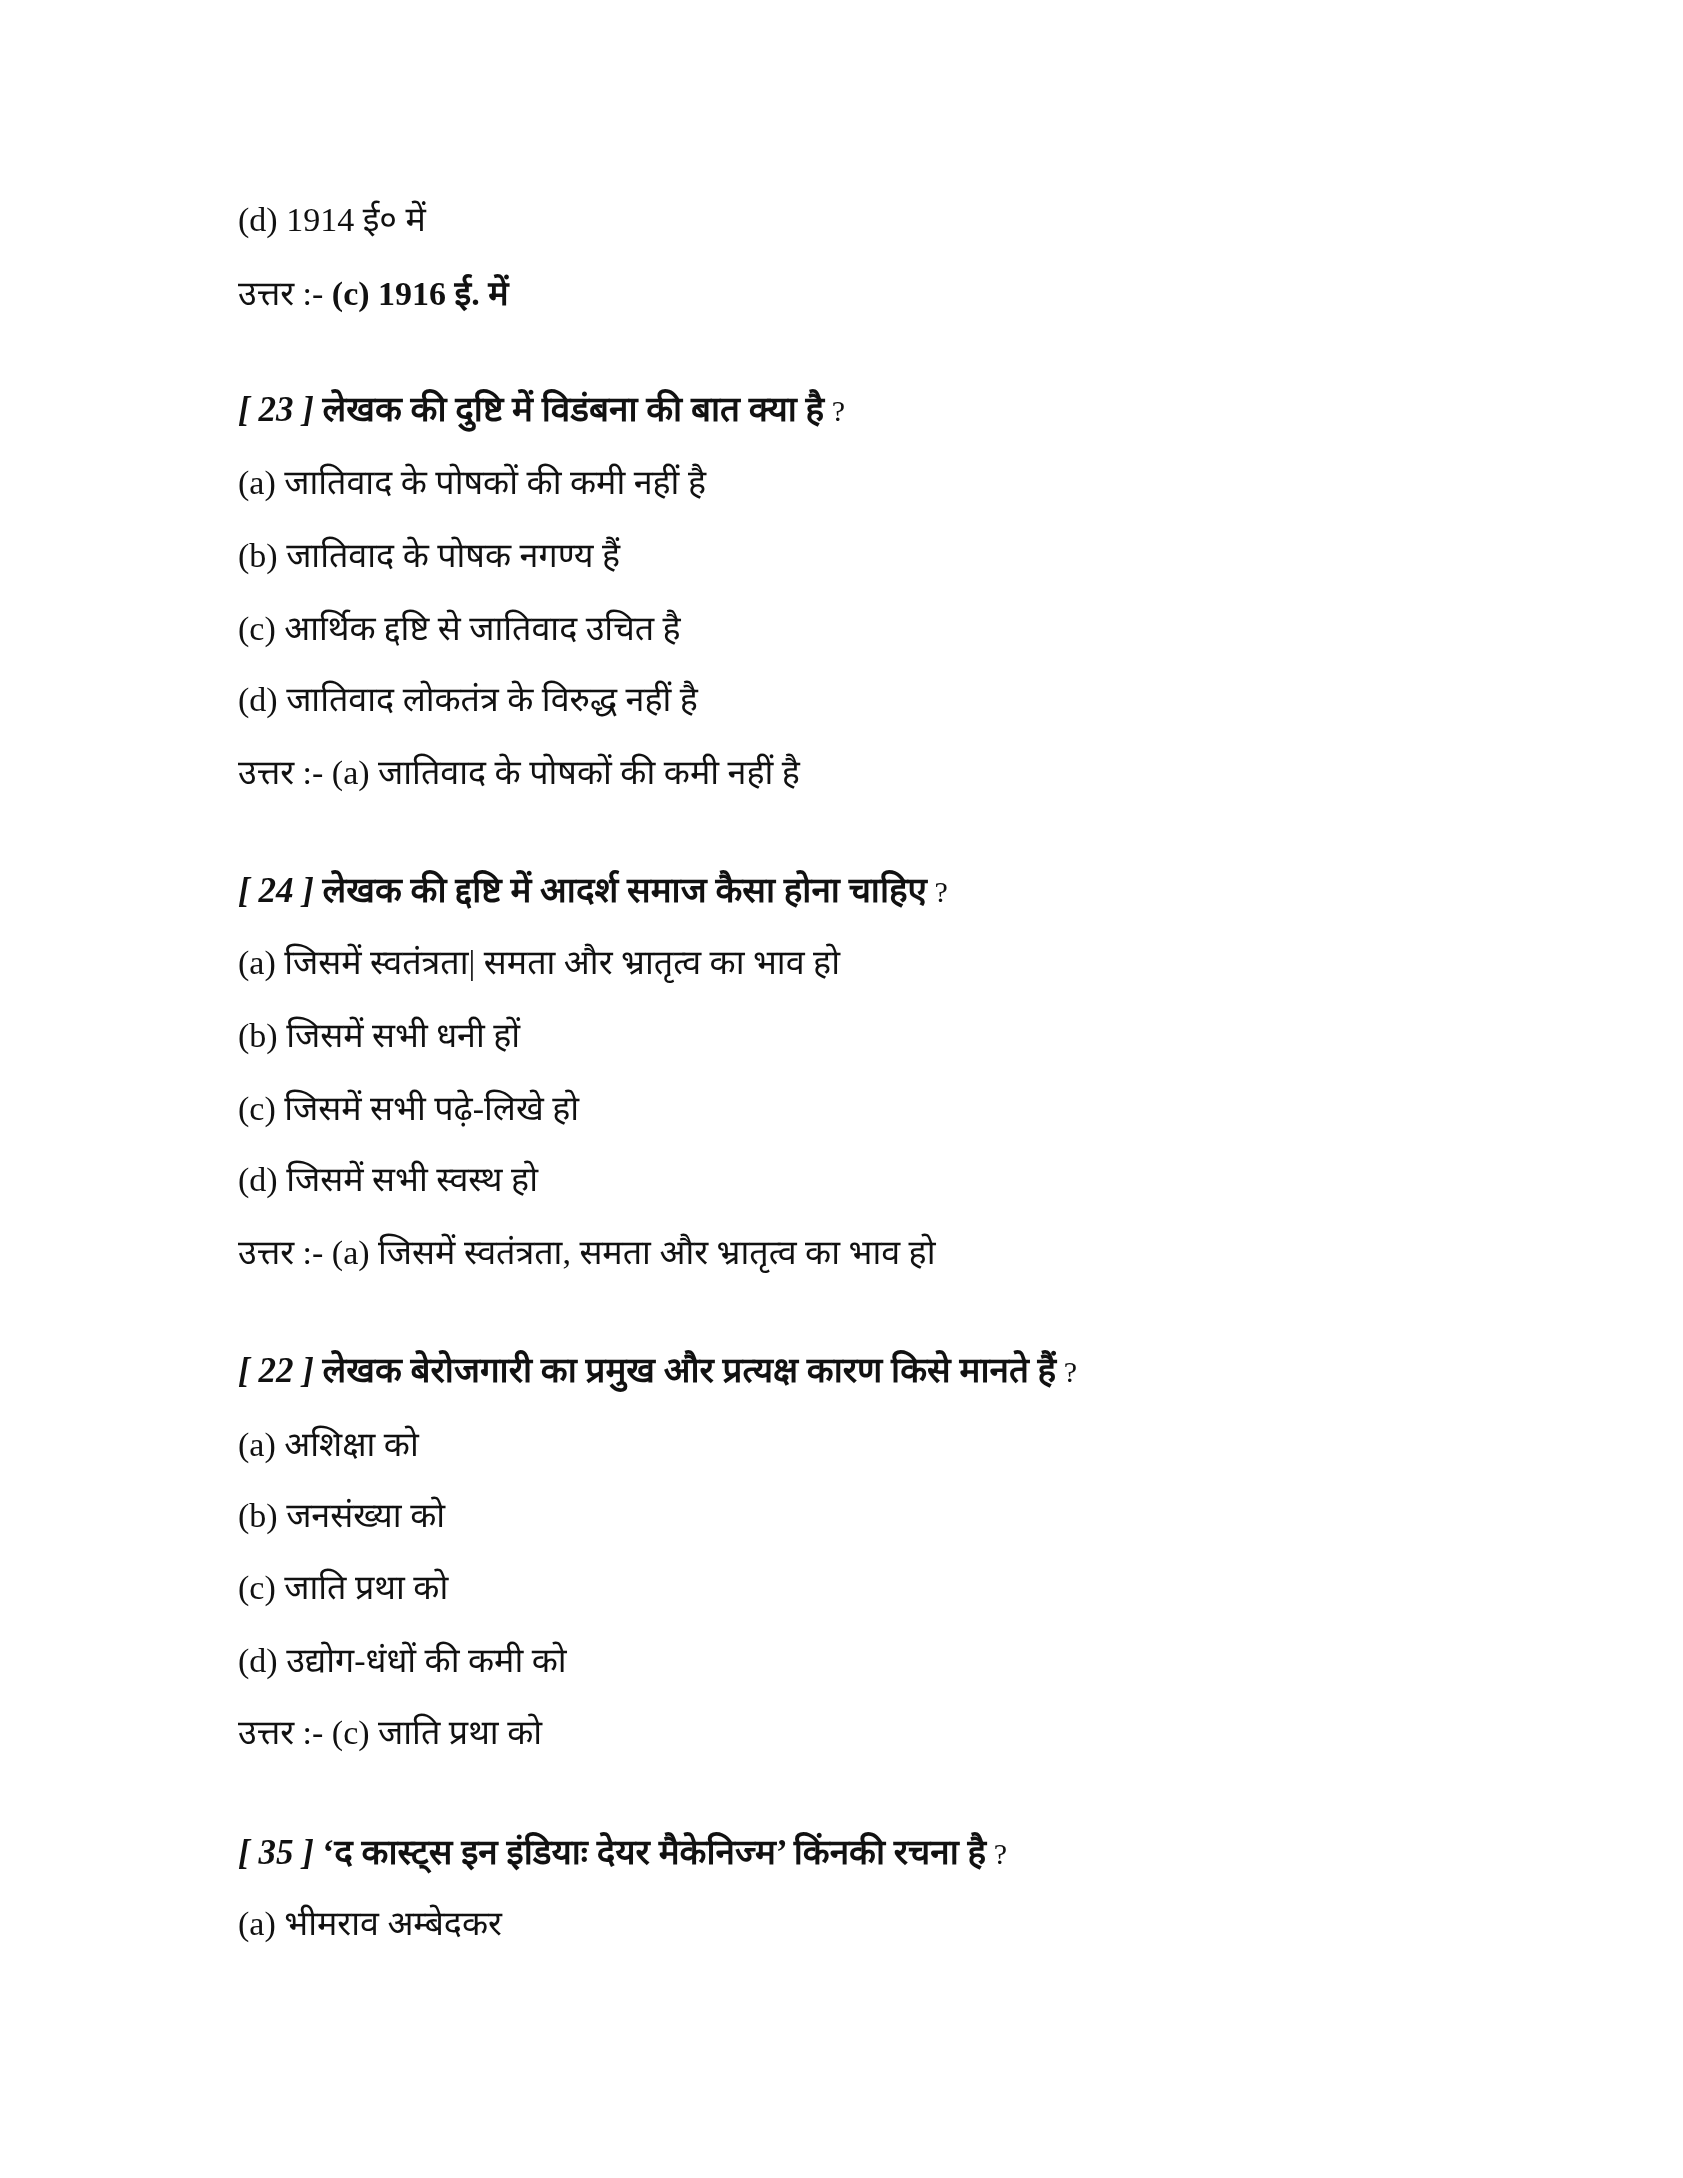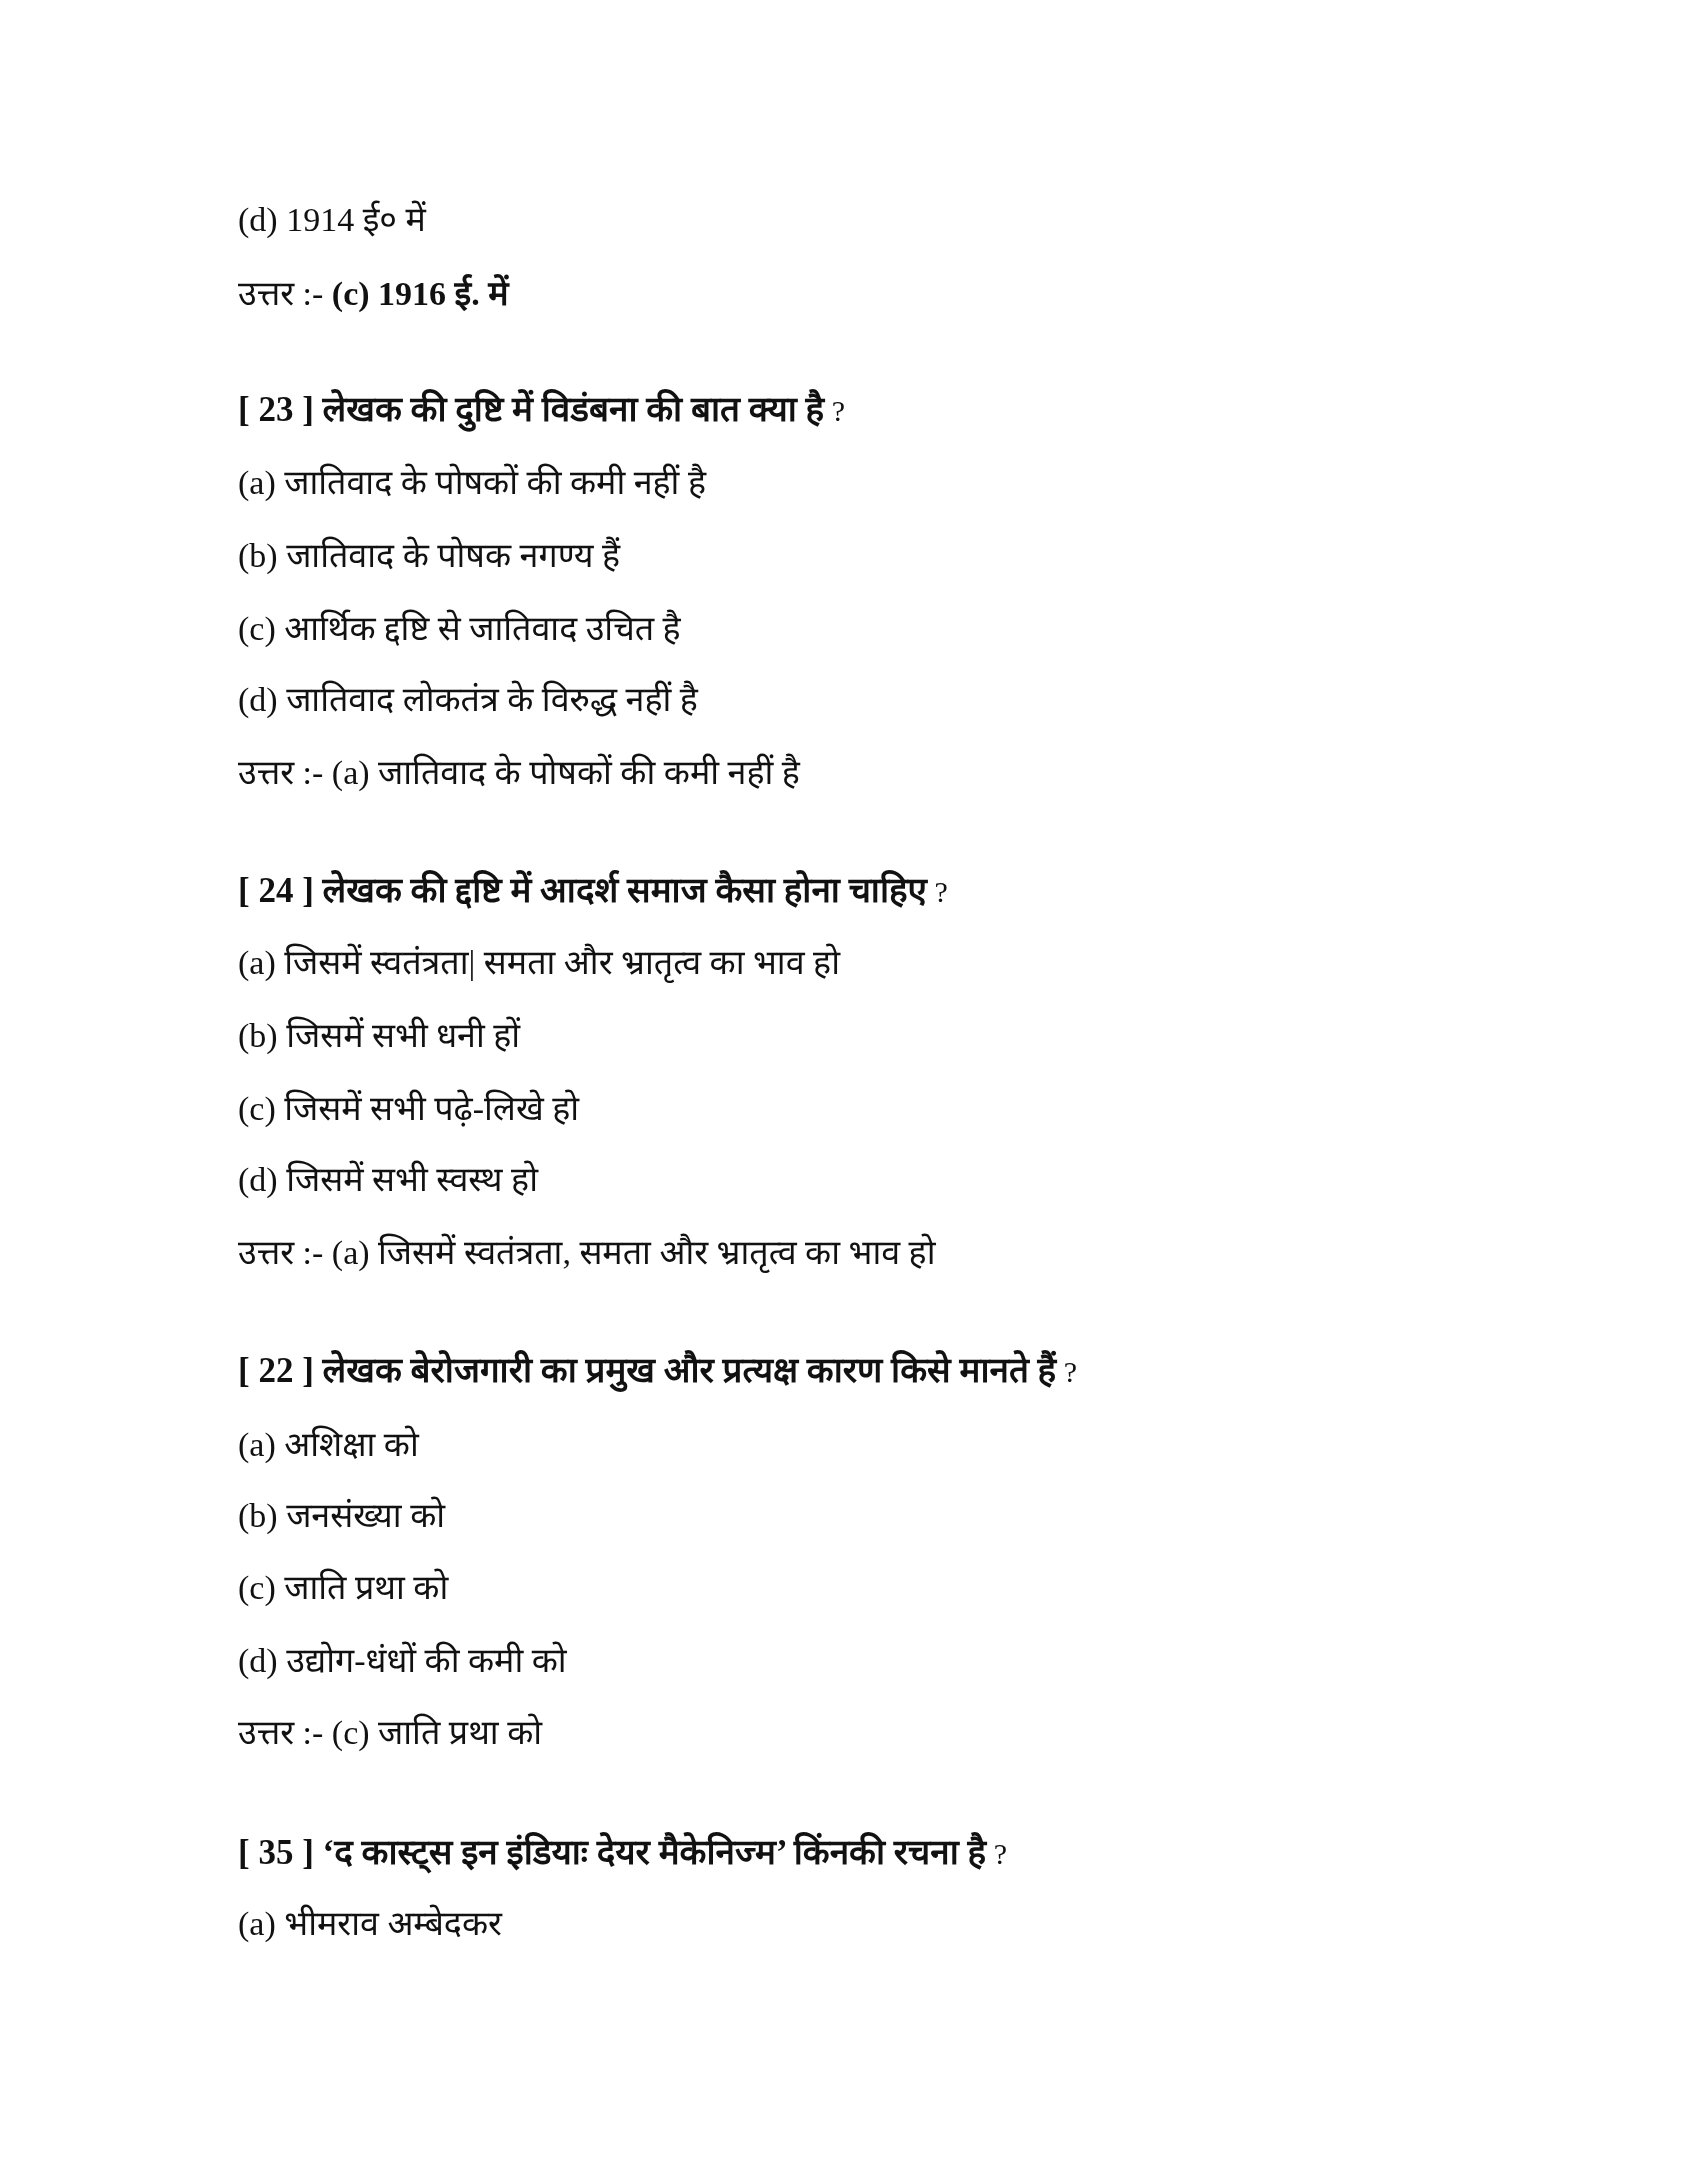--- a/index.html
+++ b/index.html
@@ -1,20 +1,20 @@
 <!DOCTYPE html>
 <html><head>
 <meta charset="utf-8">
 <style>
   html, body { margin: 0; padding: 0; background: #ffffff; }
   body { width: 1683px; height: 2178px; position: relative; overflow: hidden;
          font-family: "Liberation Serif", "DejaVu Serif", serif; color: #111111; }
   .line { position: absolute; left: 190px; white-space: nowrap; font-size: 34px; line-height: 44px; margin-left: 48px; }
   .q { font-weight: bold; font-size: 35px; }
-  .q .num { font-weight: bold; }
+  .q .num { font-weight: bold; font-style: italic; }
   .q .qmark { font-weight: normal; font-size: 30px; }
   .ans-label { font-weight: normal; }
   .opt-letter, .ans-rest { font-weight: bold; }
 </style>
 </head>
 <body>
 
 <div>
 
   <div class="line" style="top:198px">

